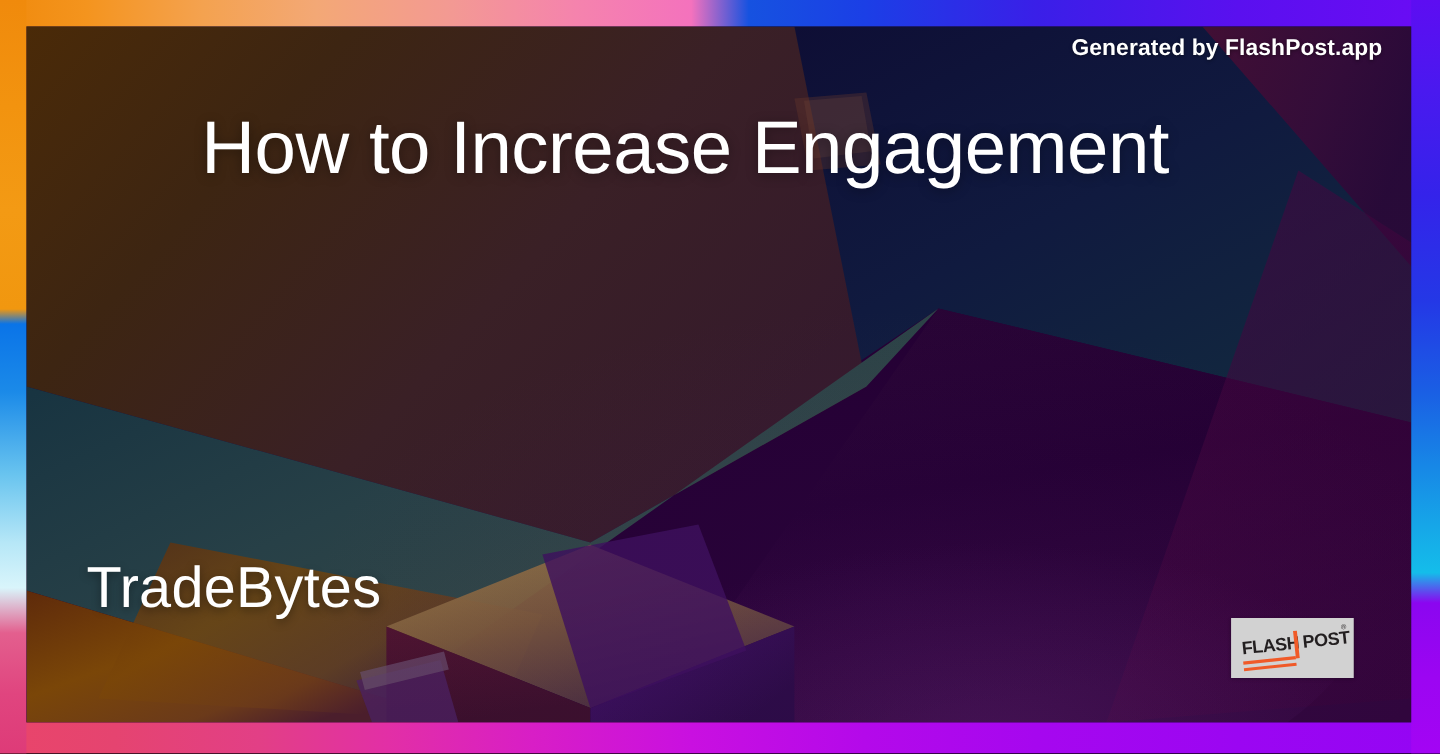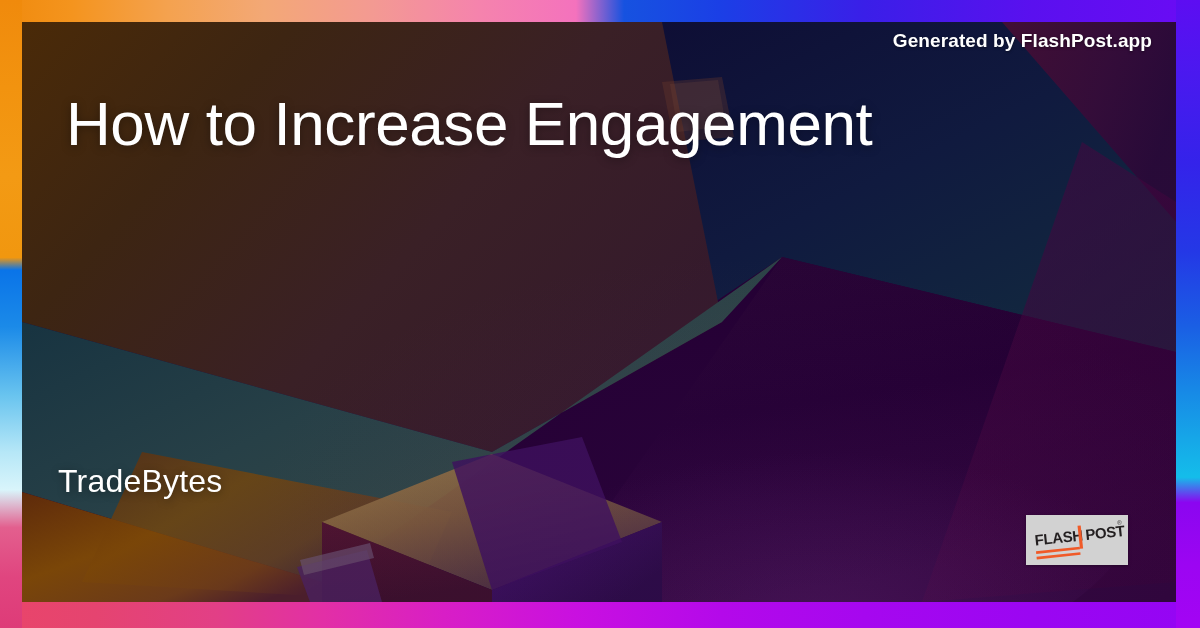--- a/index.html
+++ b/index.html
@@ -78,28 +78,29 @@
   .headline {
     position: absolute;
     top: 58px; left: 44px;
     width: 1010px;
     color: #ffffff;
     font-size: 62px;
     font-weight: 400;
     line-height: 1.42;
     letter-spacing: -0.4px;
     text-shadow: 0 2px 10px rgba(0,0,0,0.35);
+    text-align: center;
   }
   .headline .ln { display: block; }
 
   .site-name {
     position: absolute;
-    top: 441px; left: 36px;
+    top: 441px; left: 50px;
     color: #ffffff;
-    font-size: 32px;
+    font-size: 48px;
     font-weight: 400;
     letter-spacing: 0.2px;
     text-shadow: 0 2px 8px rgba(0,0,0,0.4);
   }
 
   
   .badge {
     position: absolute;
     left: 1026px; top: 515px;
     width: 102px; height: 50px;

